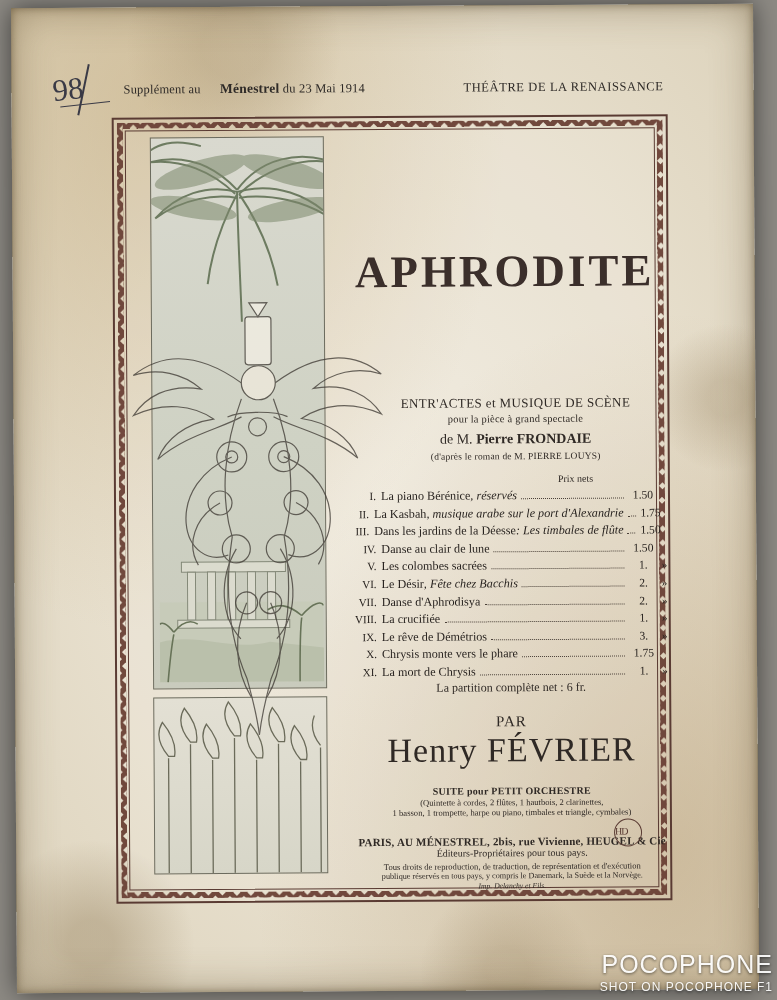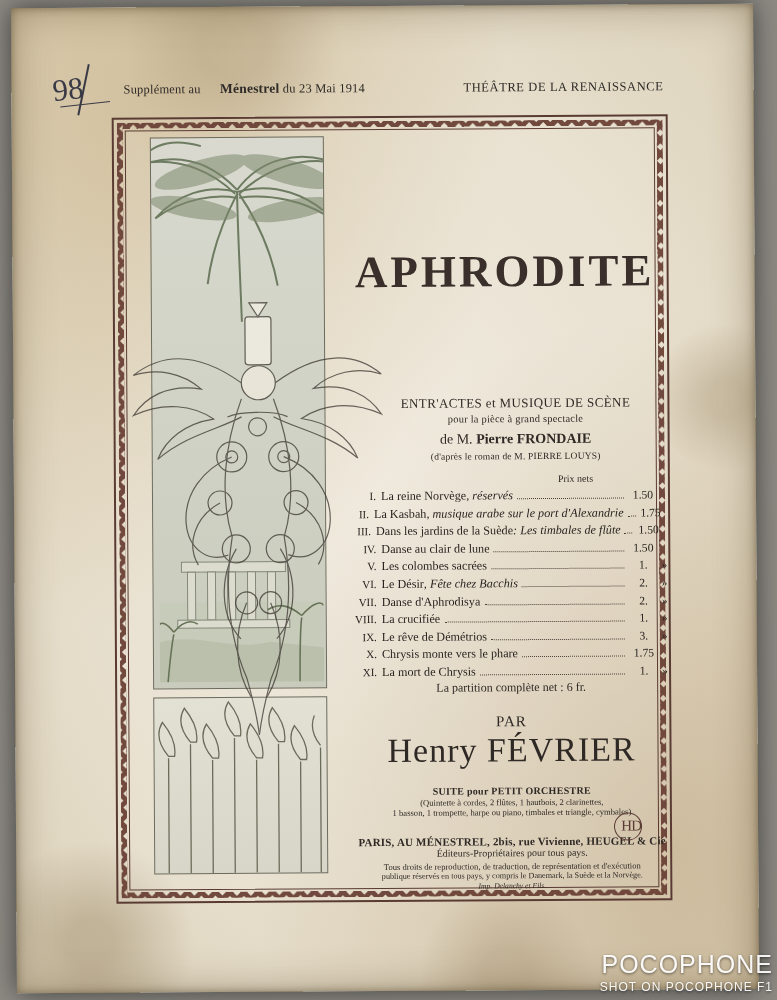--- a/index.html
+++ b/index.html
@@ -125,22 +125,22 @@
   .suite .b{font-size:8.6px;margin-top:1px;}
   .suite .c{font-size:8.6px;}
 
   .pub{position:absolute;left:176px;top:700px;width:400px;text-align:center;color:#2f2925;}
   .pub .p1{font-size:11px;font-weight:bold;letter-spacing:.2px;}
   .pub .p2{font-size:10px;}
   .pub .p3{font-size:8.6px;margin-top:3px;}
   .pub .p4{font-size:8.2px;}
   .pub .p5{font-size:7.6px;font-style:italic;margin-top:1px;}
   .logo{
-    position:absolute;right:10px;bottom:40px;width:26px;height:26px;border:1.6px solid #5a3b33;border-radius:50%;
-    font-size:15px;line-height:24px;text-align:right;color:#5a3b33;letter-spacing:-1px;
+    position:absolute;right:10px;bottom:34px;width:26px;height:26px;border:1.6px solid #5a3b33;border-radius:50%;
+    font-size:10px;line-height:24px;text-align:left;color:#5a3b33;letter-spacing:-1px;
   }
 
   
   .wm{position:absolute;right:4px;bottom:6px;text-align:right;color:#fff;opacity:.92;}
   .wm .w1{font-family:"Liberation Sans",sans-serif;font-weight:normal;font-size:25px;letter-spacing:1px;text-shadow:0 1px 3px rgba(0,0,0,.6);}
   .wm .w2{font-family:"Liberation Sans",sans-serif;font-size:12px;letter-spacing:1px;margin-top:1px;text-shadow:0 1px 3px rgba(0,0,0,.6);}
 </style>
 </head>
 <body>
 
@@ -257,37 +257,37 @@
           <div class="s2">pour la pièce à grand spectacle</div>
           <div class="s3"><span>de M. </span><b>Pierre FRONDAIE</b></div>
           <div class="s4">(d'après le roman de M. PIERRE LOUYS)</div>
         </div>
 
         <div class="prix">Prix nets</div>
 
         <div class="list">
           <div class="row">
               <span class="rn">I.</span>
-              <span class="rt">La reine Norvège</span>
+              <span class="rt">La piano Bérénice</span>
               <em>, réservés</em>
               <span class="dots"></span>
               <span class="rp">1.50</span>
               <span class="rs"></span>
             </div>
           <div class="row">
               <span class="rn">II.</span>
               <span class="rt">La Kasbah</span>
               <em>, musique arabe sur le port d'Alexandrie</em>
               <span class="dots"></span>
               <span class="rp">1.75</span>
               <span class="rs"></span>
             </div>
           <div class="row">
               <span class="rn">III.</span>
-              <span class="rt">Dans les jardins de la Suède</span>
+              <span class="rt">Dans les jardins de la Déesse</span>
               <em> : Les timbales de flûte</em>
               <span class="dots"></span>
               <span class="rp">1.50</span>
               <span class="rs"></span>
             </div>
           <div class="row">
               <span class="rn">IV.</span>
               <span class="rt">Danse au clair de lune</span>
               <em></em>
               <span class="dots"></span>

